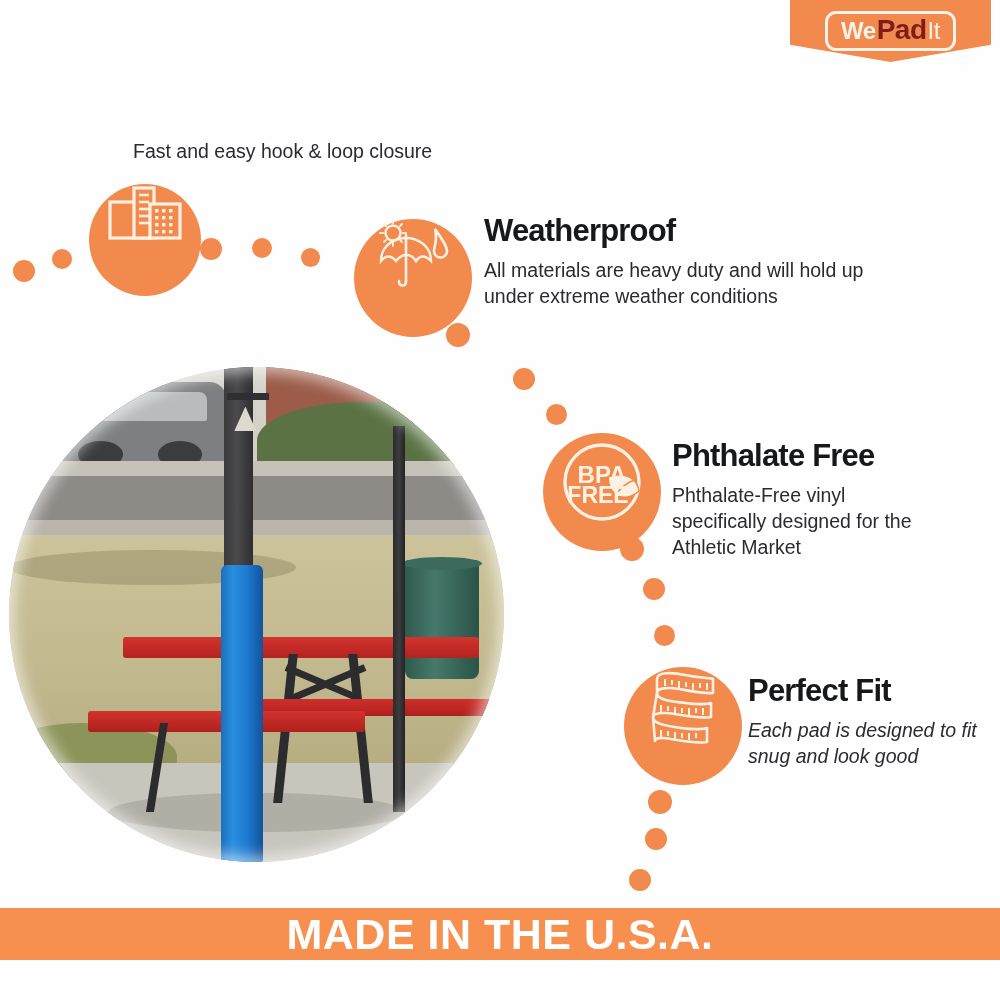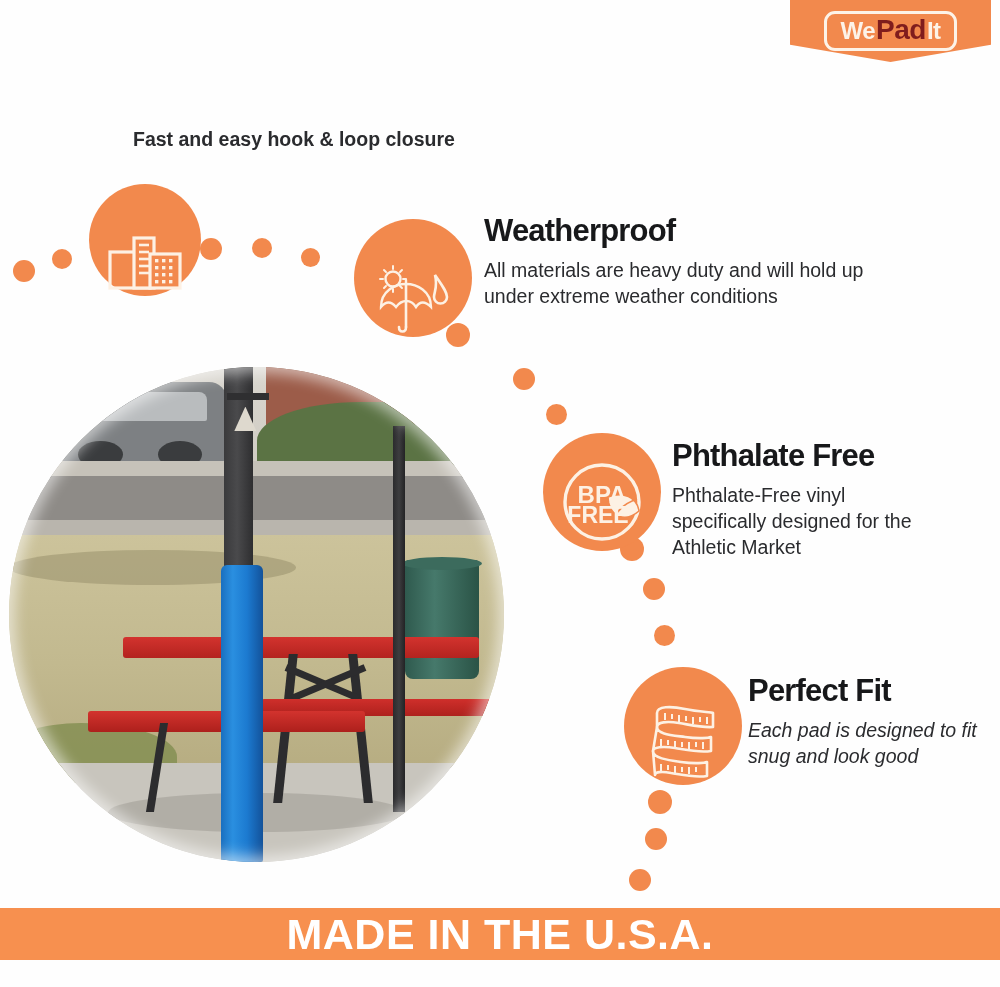--- a/index.html
+++ b/index.html
@@ -55,59 +55,59 @@
   .logo-pad {
     color: #7f1d1d;
     font-size: 28px;
     font-weight: 900;
     letter-spacing: -0.5px;
     margin-left: 1px;
   }
   .logo-it {
     color: #FDF3E8;
     font-size: 24px;
-    font-weight: bold;
+    font-weight: normal;
     letter-spacing: -0.5px;
     margin-left: 1px;
   }
 
   
   .feature-title {
     position: absolute;
     font-weight: 900;
     color: #17181A;
     letter-spacing: -0.8px;
     white-space: nowrap;
   }
   .feature-body {
     position: absolute;
     color: #2A2B2E;
     font-weight: 400;
     line-height: 1.34;
   }
 
   #f1-title { left: 133px; top: 80px;  font-size: 33px; }
-  #f1-body  { left: 133px; top: 126px; font-size: 19.5px; font-weight: bold; }
+  #f1-body  { left: 133px; top: 138px; font-size: 19.5px; }
 
   #f2-title { left: 484px; top: 213px; font-size: 31px; }
   #f2-body  { left: 484px; top: 257px; font-size: 19.5px; width: 430px; }
 
   #f3-title { left: 672px; top: 438px; font-size: 31px; }
   #f3-body  { left: 672px; top: 482px; font-size: 19.5px; width: 270px; }
 
   #f4-title { left: 748px; top: 673px; font-size: 31px; }
   #f4-body  { left: 748px; top: 717px; font-size: 19.5px; width: 230px; font-style: italic; }
 
   
   .icon-circle {
     position: absolute;
     border-radius: 50%;
     background: #F2894D;
     display: flex;
-    align-items: flex-end;
+    align-items: flex-start;
     justify-content: center;
   }
   #icon-install { left: 89px;  top: 184px; width: 112px; height: 112px; }
   #icon-weather { left: 354px; top: 219px; width: 118px; height: 118px; }
   #icon-bpa     { left: 543px; top: 433px; width: 118px; height: 118px; }
   #icon-fit     { left: 624px; top: 667px; width: 118px; height: 118px; }
 
   .icon-circle svg { display: block; }
 
   

